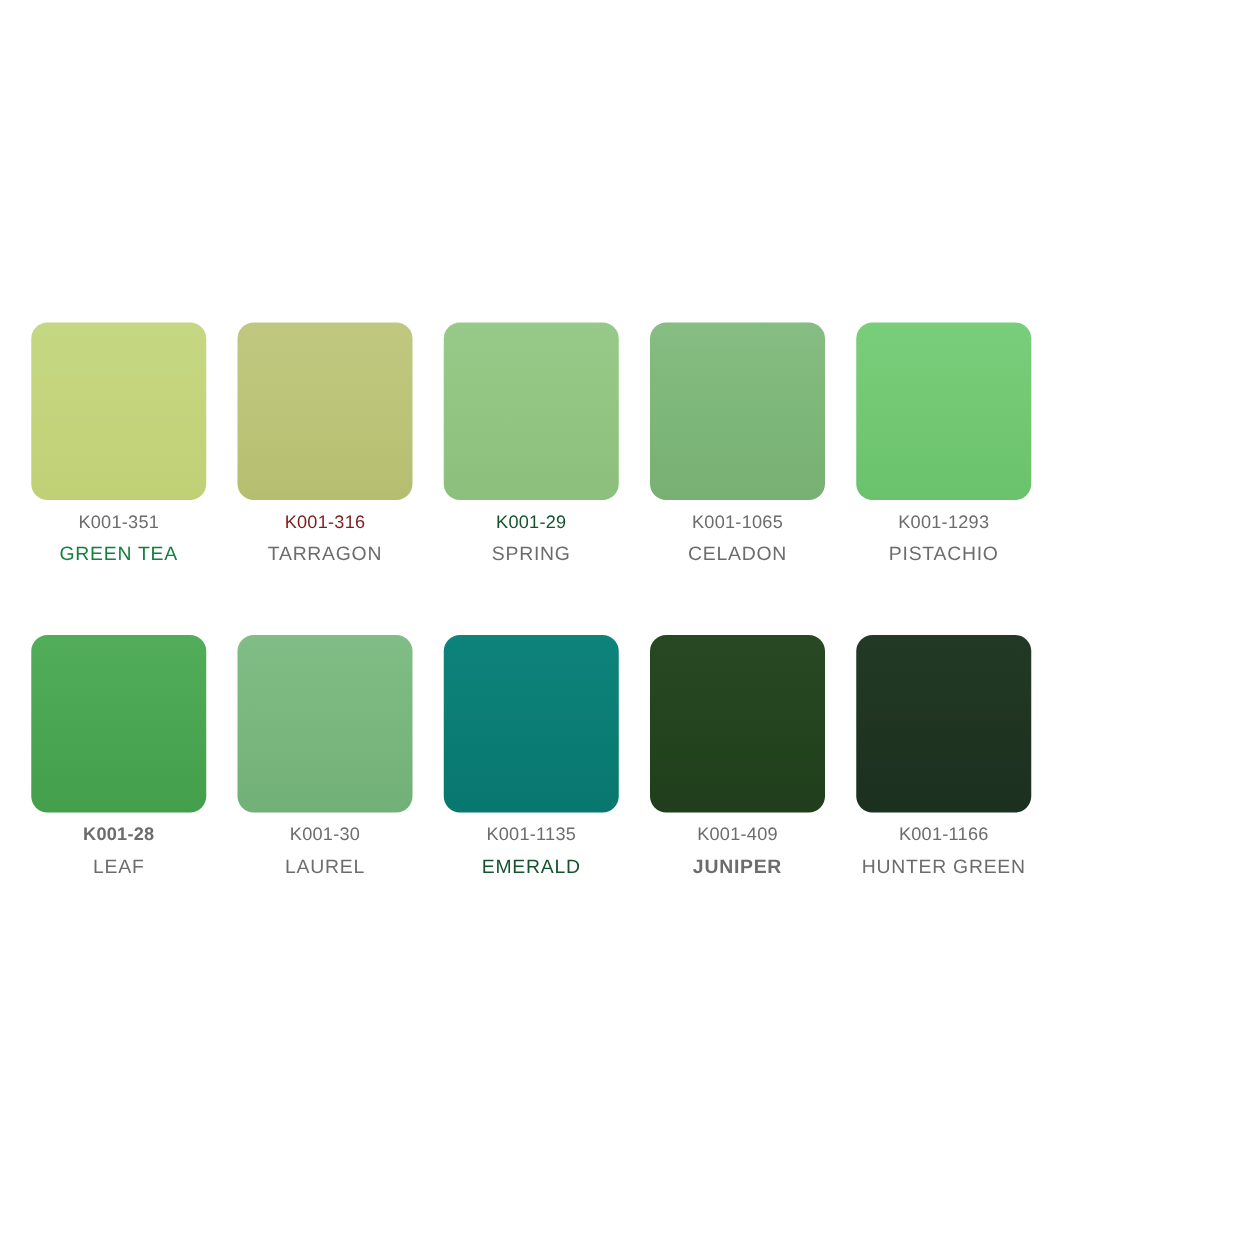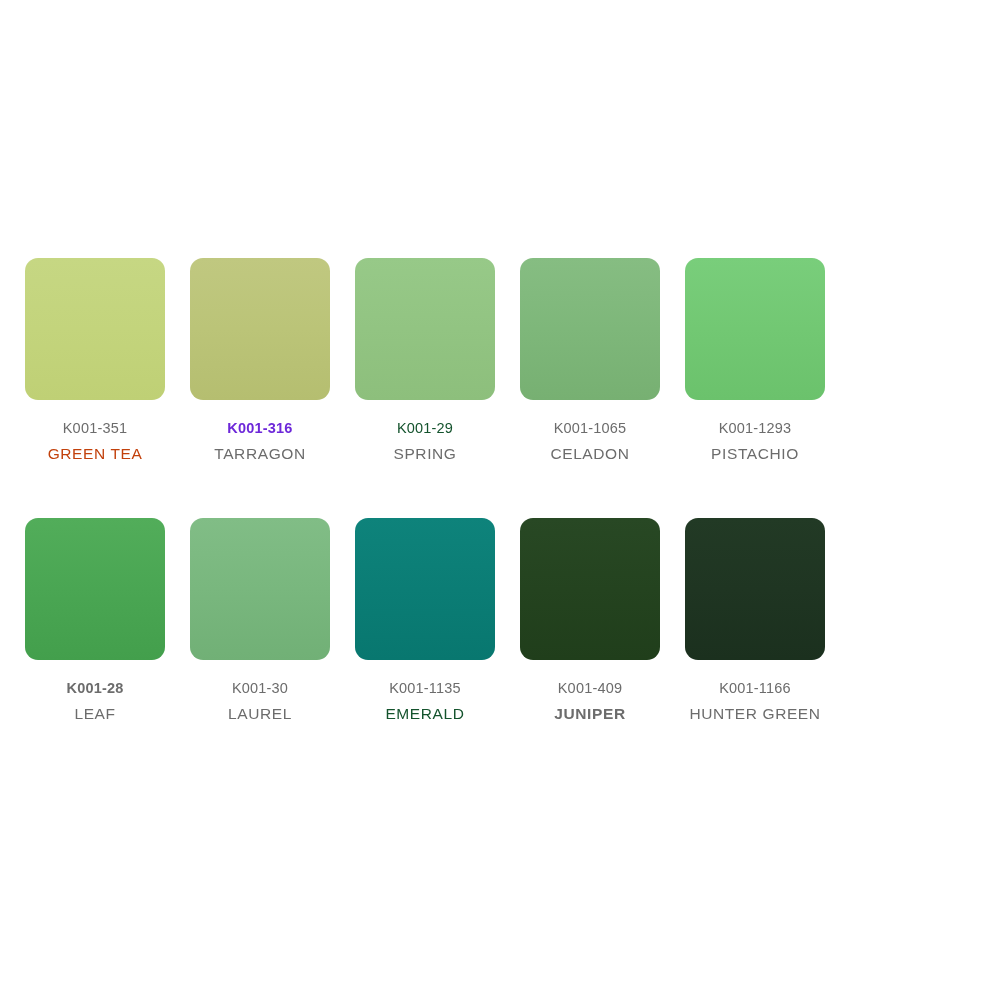--- a/index.html
+++ b/index.html
@@ -46,21 +46,21 @@
   .swatch-cell:last-child {
     margin-right: 0;
   }
   .swatch-chip {
     width: 140px;
     height: 142px;
     border-radius: 13px;
     box-sizing: border-box;
   }
   .swatch-code {
-    margin-top: 19px;
+    margin-top: 9px;
     font-size: 14.5px;
     letter-spacing: 0.2px;
     color: #6c6c6c;
     text-align: center;
     line-height: 18px;
     white-space: nowrap;
   }
   .swatch-name {
     margin-top: 7px;
     font-size: 15.5px;
@@ -74,25 +74,25 @@
 </head>
 <body style="background: rgb(255, 255, 255);">
 
 <div id="page">
   <div class="palette">
 
     <div class="swatch-row">
       <div class="swatch-cell">
         <div class="swatch-chip" style="background: linear-gradient(rgb(198, 215, 131) 0%, rgb(195, 212, 124) 50%, rgb(191, 208, 117) 100%);"></div>
         <div class="swatch-code" style="color: rgb(108, 108, 108);">K001-351</div>
-        <div class="swatch-name" style="color: #c2410c;">GREEN TEA</div>
+        <div class="swatch-name" style="color: #15803d;">GREEN TEA</div>
       </div>
       <div class="swatch-cell">
         <div class="swatch-chip" style="background: linear-gradient(rgb(192, 200, 128) 0%, rgb(187, 196, 120) 50%, rgb(181, 190, 112) 100%);"></div>
-        <div class="swatch-code" style="color: #6d28d9; font-weight: bold;">K001-316</div>
+        <div class="swatch-code" style="color: #7f1d1d;">K001-316</div>
         <div class="swatch-name" style="color: rgb(108, 108, 108);">TARRAGON</div>
       </div>
       <div class="swatch-cell">
         <div class="swatch-chip" style="background: linear-gradient(rgb(151, 201, 136) 0%, rgb(146, 196, 130) 50%, rgb(141, 191, 124) 100%);"></div>
         <div class="swatch-code" style="color: #14532d;">K001-29</div>
         <div class="swatch-name" style="color: rgb(108, 108, 108);">SPRING</div>
       </div>
       <div class="swatch-cell">
         <div class="swatch-chip" style="background: linear-gradient(rgb(134, 189, 130) 0%, rgb(126, 183, 122) 50%, rgb(119, 176, 114) 100%);"></div>
         <div class="swatch-code" style="color: rgb(108, 108, 108);">K001-1065</div>

